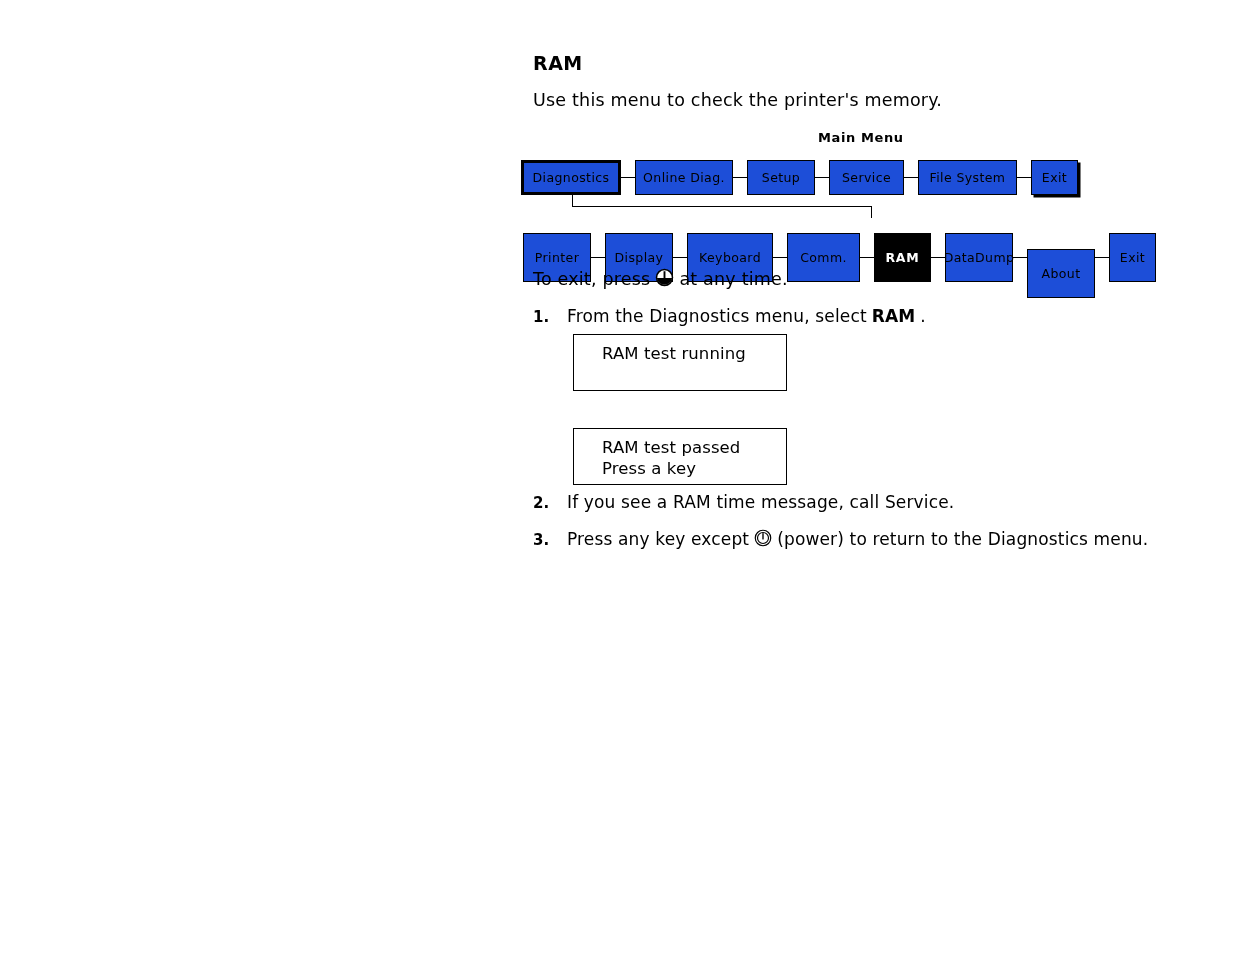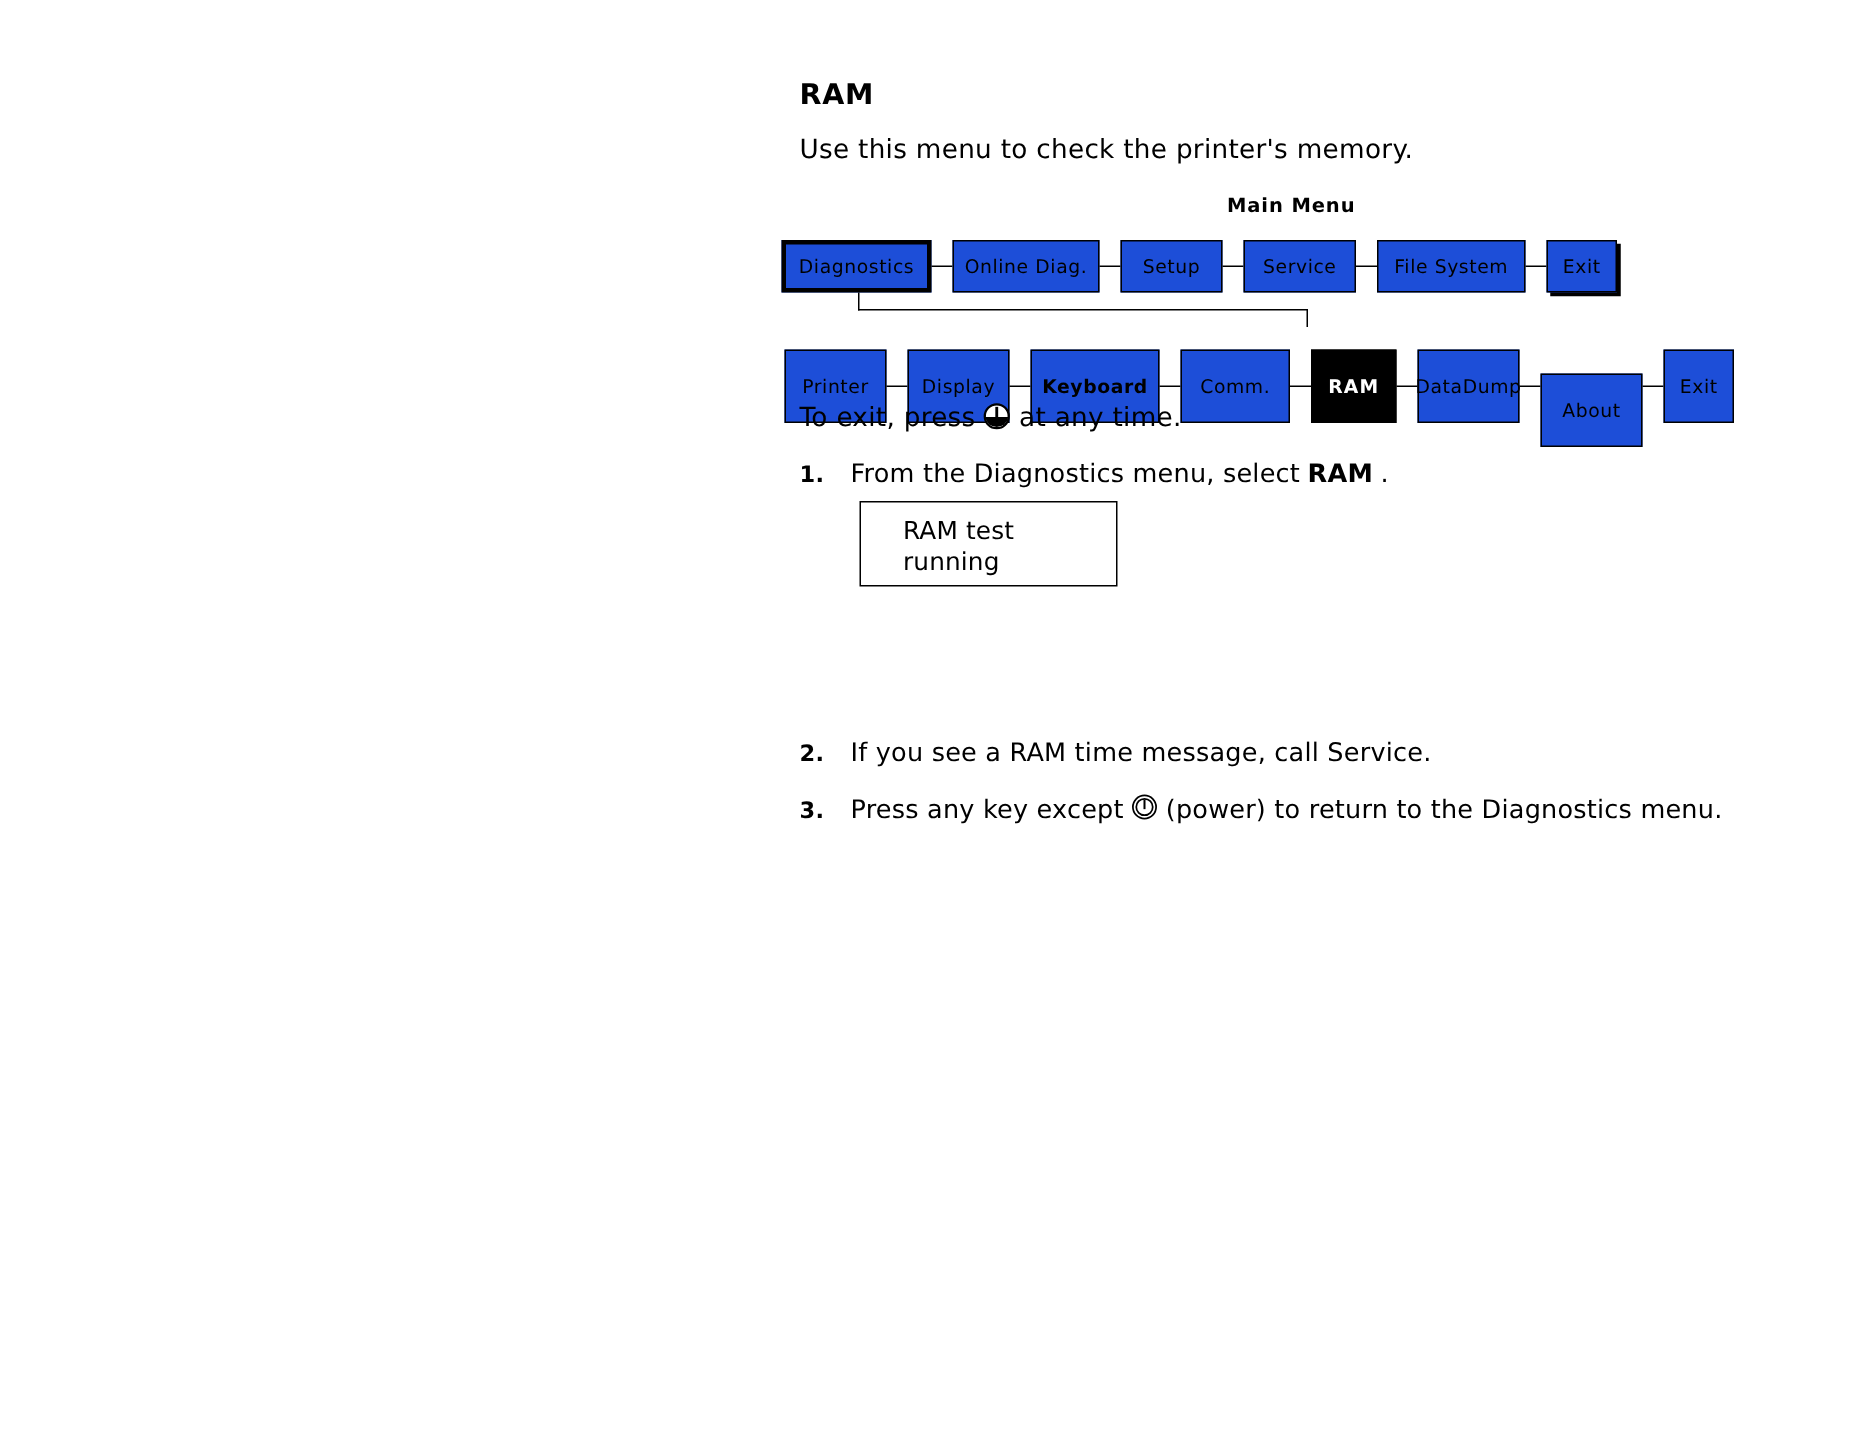--- a/index.html
+++ b/index.html
@@ -183,21 +183,21 @@
     border: 1.5px solid #000;
     background: #ffffff;
     font-size: 16.5px;
     line-height: 1.28;
     padding: 8px 0 0 28px;
     letter-spacing: 0.1px;
   }
   #lcd-running {
     left: 573px;
     top: 334px;
-    width: 172px;
+    width: 214px;
     height: 57px;
   }
   #lcd-passed {
     left: 573px;
     top: 428px;
     width: 214px;
     height: 57px;
   }
 
   
@@ -254,21 +254,21 @@
 
     <div id="elbow-vert-left"></div>
     <div id="elbow-horiz"></div>
     <div id="elbow-vert-right"></div>
 
     <div class="menu-row" id="menu-row-2">
         <div class="menu-box" style="width: 68px;">Printer</div>
         <div class="menu-connector"></div>
         <div class="menu-box" style="width: 68px;">Display</div>
         <div class="menu-connector"></div>
-        <div class="menu-box" style="width: 86px; font-weight: bold;">Keyboard</div>
+        <div class="menu-box" style="width: 86px;">Keyboard</div>
         <div class="menu-connector"></div>
         <div class="menu-box" style="width: 73px;">Comm.</div>
         <div class="menu-connector"></div>
         <div class="menu-box inverted" style="width: 57px;">RAM</div>
         <div class="menu-connector"></div>
         <div class="menu-box" style="width: 68px;">
           <div>Data</div>
           <div>Dump</div>
         </div>
         <div class="menu-connector"></div>
@@ -297,20 +297,24 @@
         <b>RAM</b>
         <span>.</span>
       </span>
   </div>
 
   <div class="lcd-box" id="lcd-running">
     <div>RAM test running</div>
     <div></div>
   </div>
 
+  <div class="lcd-box" id="lcd-passed">
+    <div>RAM test passed</div>
+    <div>Press a key</div>
+  </div>
 
   <div class="step" id="step-2">
     <span class="step-num">2.</span>
     <span class="step-text">
         <span>If you see a RAM time message, call Service.</span>
       </span>
   </div>
 
   <div class="step" id="step-3">
     <span class="step-num">3.</span>

